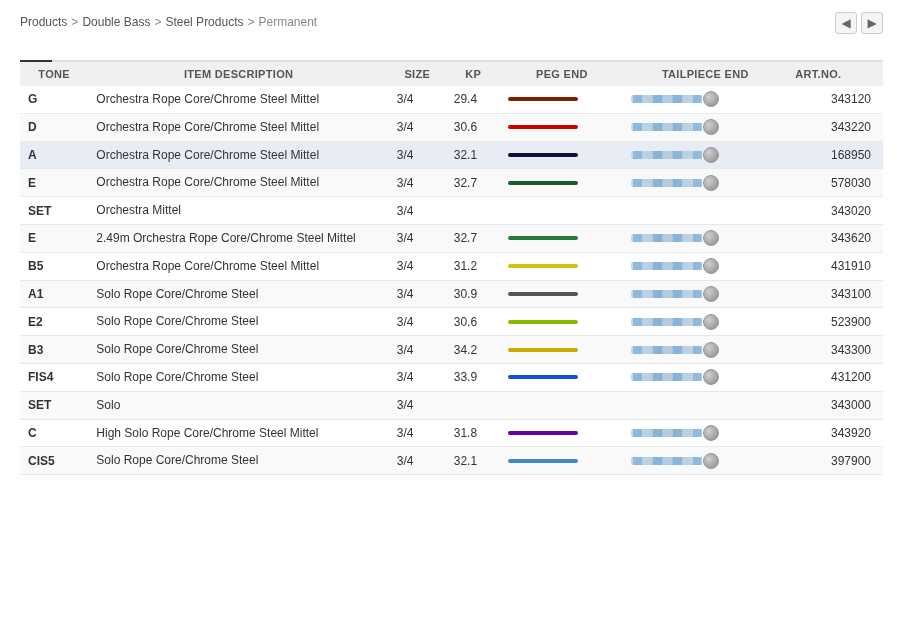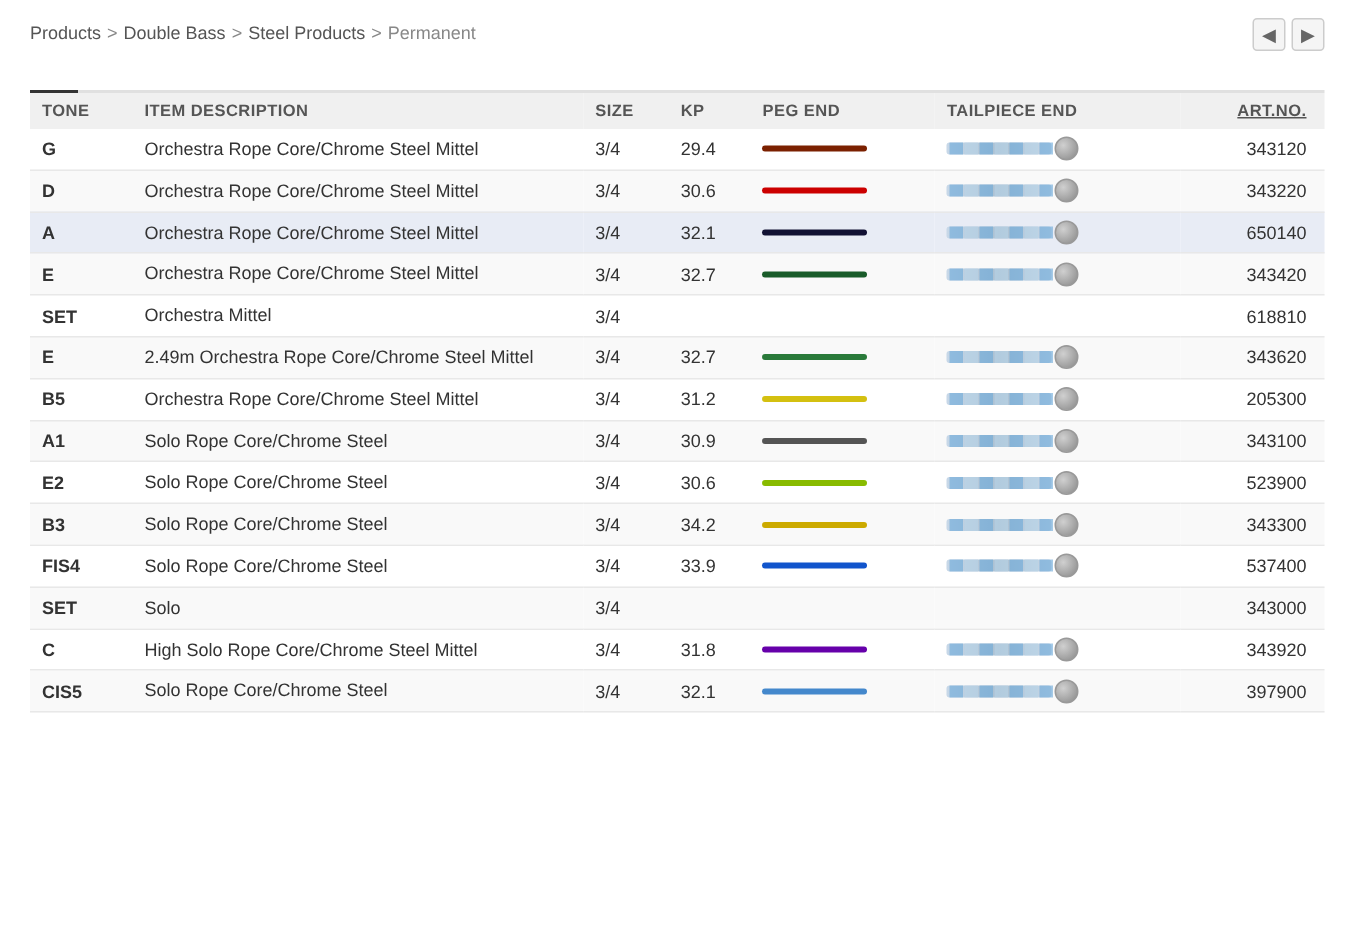--- a/index.html
+++ b/index.html
@@ -75,21 +75,21 @@
       border-collapse: collapse;
     }
     thead tr {
       background: #f0f0f0;
     }
     thead th {
       padding: 6px 8px;
       font-size: 11px;
       font-weight: 700;
       color: #555;
-      text-align: left;
+      text-align: center;
       letter-spacing: 0.3px;
       text-transform: uppercase;
       white-space: nowrap;
     }
     tbody tr {
       border-bottom: 1px solid #e8e8e8;
     }
     tbody tr:nth-child(odd) {
       background: #fff;
     }
@@ -187,21 +187,21 @@
   <div class="table-container">
     <table>
       <thead>
         <tr>
           <th>TONE</th>
           <th>ITEM DESCRIPTION</th>
           <th>SIZE</th>
           <th>kp</th>
           <th>PEG END</th>
           <th>TAILPIECE END</th>
-          <th style="text-align:right; padding-right:12px;text-decoration:underline;">ART.NO.</th>
+          <th style="text-align:left; padding-right:12px;">ART.NO.</th>
         </tr>
       </thead>
       <tbody id="table-body">
       <tr>
             <td class="tone">G</td>
             <td class="description">Orchestra Rope Core/Chrome Steel Mittel</td>
             <td class="size">3/4</td>
             <td class="kp">29.4</td>
             <td class="peg-end">
               <div class="peg-bar">
@@ -267,21 +267,21 @@
                   <div style="position: absolute; top: 0px; bottom: 0px; width: 9px; left: 12px; background: rgb(184, 212, 232); opacity: 0.6;"></div>
                   <div style="position: absolute; top: 0px; bottom: 0px; width: 9px; left: 22px; background: rgb(106, 168, 216); opacity: 0.6;"></div>
                   <div style="position: absolute; top: 0px; bottom: 0px; width: 9px; left: 32px; background: rgb(184, 212, 232); opacity: 0.6;"></div>
                   <div style="position: absolute; top: 0px; bottom: 0px; width: 9px; left: 42px; background: rgb(106, 168, 216); opacity: 0.6;"></div>
                   <div style="position: absolute; top: 0px; bottom: 0px; width: 9px; left: 52px; background: rgb(184, 212, 232); opacity: 0.6;"></div>
                   <div style="position: absolute; top: 0px; bottom: 0px; width: 9px; left: 62px; background: rgb(106, 168, 216); opacity: 0.6;"></div>
                 </div>
                 <div class="tp-ball"></div>
               </div>
             </td>
-            <td class="art-no">650140</td>
+            <td class="art-no">168950</td>
           </tr>
           <tr>
             <td class="tone">E</td>
             <td class="description">Orchestra Rope Core/Chrome Steel Mittel</td>
             <td class="size">3/4</td>
             <td class="kp">32.7</td>
             <td class="peg-end">
               <div class="peg-bar">
                 <div class="string-line" style="background: rgb(26, 92, 42);"></div>
               </div>
@@ -293,30 +293,30 @@
                   <div style="position: absolute; top: 0px; bottom: 0px; width: 9px; left: 12px; background: rgb(184, 212, 232); opacity: 0.6;"></div>
                   <div style="position: absolute; top: 0px; bottom: 0px; width: 9px; left: 22px; background: rgb(106, 168, 216); opacity: 0.6;"></div>
                   <div style="position: absolute; top: 0px; bottom: 0px; width: 9px; left: 32px; background: rgb(184, 212, 232); opacity: 0.6;"></div>
                   <div style="position: absolute; top: 0px; bottom: 0px; width: 9px; left: 42px; background: rgb(106, 168, 216); opacity: 0.6;"></div>
                   <div style="position: absolute; top: 0px; bottom: 0px; width: 9px; left: 52px; background: rgb(184, 212, 232); opacity: 0.6;"></div>
                   <div style="position: absolute; top: 0px; bottom: 0px; width: 9px; left: 62px; background: rgb(106, 168, 216); opacity: 0.6;"></div>
                 </div>
                 <div class="tp-ball"></div>
               </div>
             </td>
-            <td class="art-no">343420</td>
+            <td class="art-no">578030</td>
           </tr>
           <tr>
             <td class="tone">SET</td>
             <td class="description">Orchestra Mittel</td>
             <td class="size">3/4</td>
             <td class="kp"></td>
             <td class="peg-end"></td>
             <td class="tailpiece-end"></td>
-            <td class="art-no">618810</td>
+            <td class="art-no">343020</td>
           </tr>
           <tr>
             <td class="tone">E</td>
             <td class="description">2.49m Orchestra Rope Core/Chrome Steel Mittel</td>
             <td class="size">3/4</td>
             <td class="kp">32.7</td>
             <td class="peg-end">
               <div class="peg-bar">
                 <div class="string-line" style="background: rgb(42, 122, 58);"></div>
               </div>
@@ -354,21 +354,21 @@
                   <div style="position: absolute; top: 0px; bottom: 0px; width: 9px; left: 12px; background: rgb(184, 212, 232); opacity: 0.6;"></div>
                   <div style="position: absolute; top: 0px; bottom: 0px; width: 9px; left: 22px; background: rgb(106, 168, 216); opacity: 0.6;"></div>
                   <div style="position: absolute; top: 0px; bottom: 0px; width: 9px; left: 32px; background: rgb(184, 212, 232); opacity: 0.6;"></div>
                   <div style="position: absolute; top: 0px; bottom: 0px; width: 9px; left: 42px; background: rgb(106, 168, 216); opacity: 0.6;"></div>
                   <div style="position: absolute; top: 0px; bottom: 0px; width: 9px; left: 52px; background: rgb(184, 212, 232); opacity: 0.6;"></div>
                   <div style="position: absolute; top: 0px; bottom: 0px; width: 9px; left: 62px; background: rgb(106, 168, 216); opacity: 0.6;"></div>
                 </div>
                 <div class="tp-ball"></div>
               </div>
             </td>
-            <td class="art-no">205300</td>
+            <td class="art-no">431910</td>
           </tr>
           <tr>
             <td class="tone">A1</td>
             <td class="description">Solo Rope Core/Chrome Steel</td>
             <td class="size">3/4</td>
             <td class="kp">30.9</td>
             <td class="peg-end">
               <div class="peg-bar">
                 <div class="string-line" style="background: rgb(85, 85, 85);"></div>
               </div>
@@ -458,21 +458,21 @@
                   <div style="position: absolute; top: 0px; bottom: 0px; width: 9px; left: 12px; background: rgb(184, 212, 232); opacity: 0.6;"></div>
                   <div style="position: absolute; top: 0px; bottom: 0px; width: 9px; left: 22px; background: rgb(106, 168, 216); opacity: 0.6;"></div>
                   <div style="position: absolute; top: 0px; bottom: 0px; width: 9px; left: 32px; background: rgb(184, 212, 232); opacity: 0.6;"></div>
                   <div style="position: absolute; top: 0px; bottom: 0px; width: 9px; left: 42px; background: rgb(106, 168, 216); opacity: 0.6;"></div>
                   <div style="position: absolute; top: 0px; bottom: 0px; width: 9px; left: 52px; background: rgb(184, 212, 232); opacity: 0.6;"></div>
                   <div style="position: absolute; top: 0px; bottom: 0px; width: 9px; left: 62px; background: rgb(106, 168, 216); opacity: 0.6;"></div>
                 </div>
                 <div class="tp-ball"></div>
               </div>
             </td>
-            <td class="art-no">537400</td>
+            <td class="art-no">431200</td>
           </tr>
           <tr>
             <td class="tone">SET</td>
             <td class="description">Solo</td>
             <td class="size">3/4</td>
             <td class="kp"></td>
             <td class="peg-end"></td>
             <td class="tailpiece-end"></td>
             <td class="art-no">343000</td>
           </tr>

